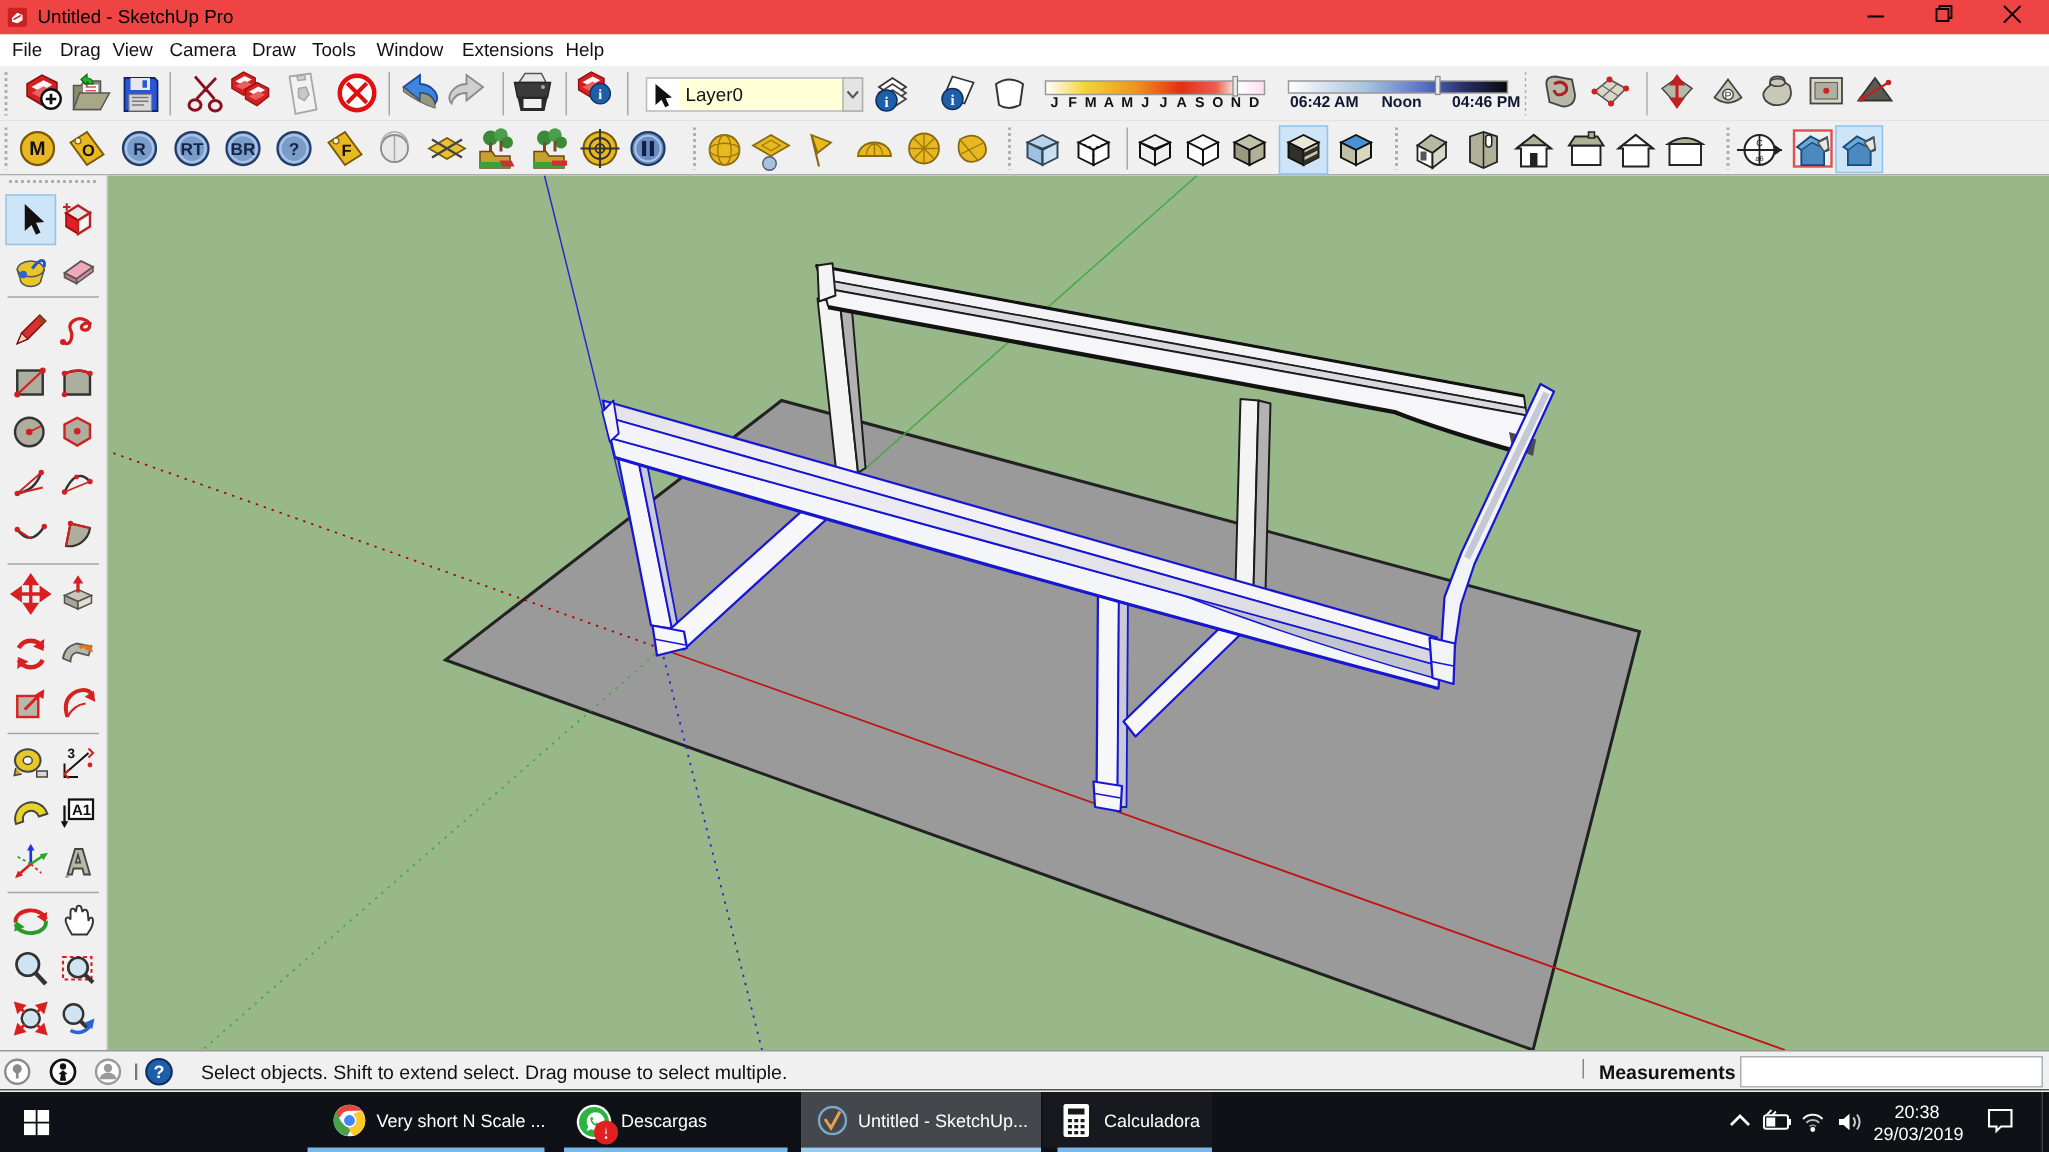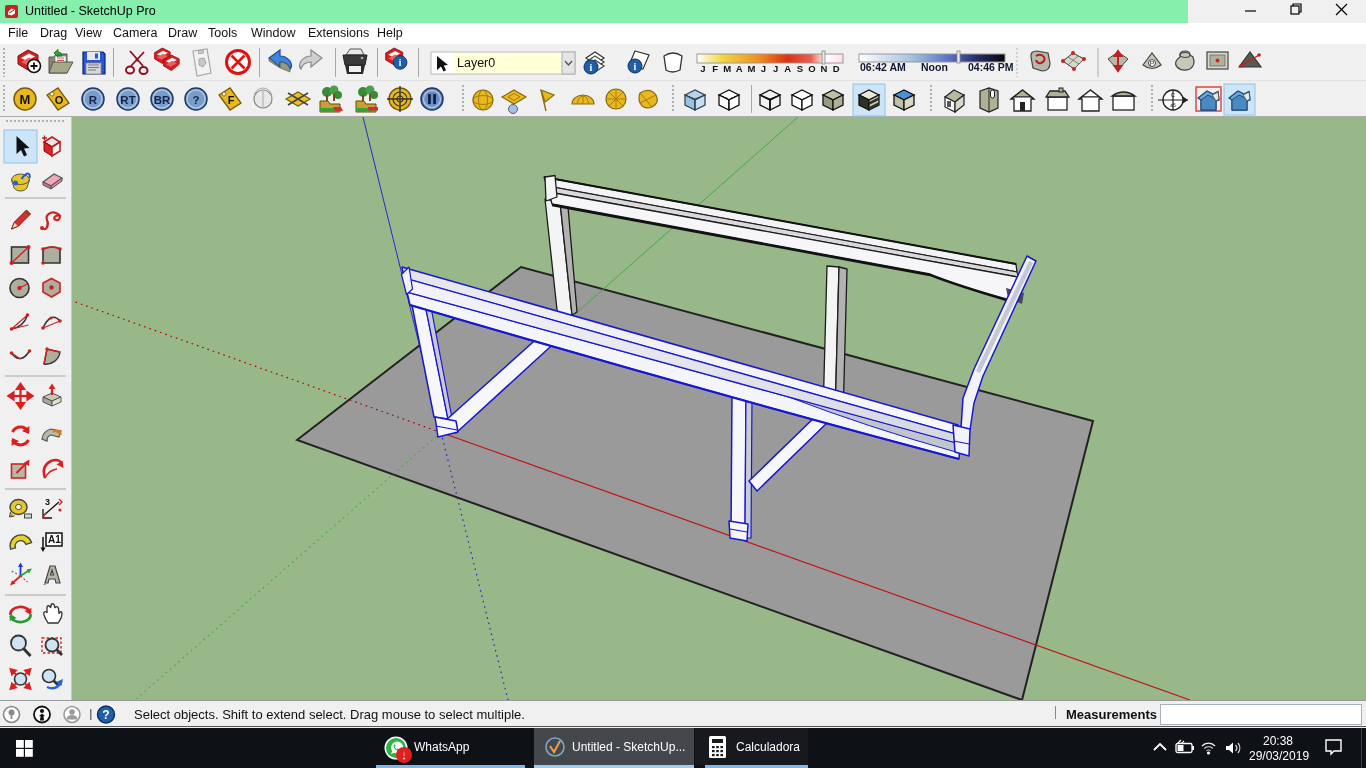--- a/index.html
+++ b/index.html
@@ -1,19 +1,19 @@
 <!DOCTYPE html>
 <html><head>
 <meta charset="utf-8">
 <style>
   * { margin:0; padding:0; box-sizing:border-box; }
   html,body { width:1366px; height:768px; overflow:hidden; font-family:"Liberation Sans", sans-serif; }
   #app { position:relative; width:1366px; height:768px; background:#f0f0f0; }
   .abs { position:absolute; }
-  #titlebar { left:0; top:0; width:1188px; height:23px; background:#86efac; }
+  #titlebar { left:0; top:0; width:1366px; height:23px; background:#ef4444; }
   #title-text { left:25px; top:4px; font-size:12.5px; color:#000; }
   #menubar { left:0; top:23px; width:1366px; height:21px; background:#ffffff; font-size:12.5px; color:#111;padding-left:28px; }
   .menu-item { position:absolute; top:3px; }
   #row1 { left:0; top:44px; width:1366px; height:37px; background:#f0f0f0; border-bottom:1px solid #e3e3e3; }
   #row2 { left:0; top:81px; width:1366px; height:36px; background:#f0f0f0; border-bottom:1px solid #adadad; }
   .vsep { position:absolute; width:1px; background:#a8a8a8; }
   .dotsep { position:absolute; width:2px; background-image:repeating-linear-gradient(to bottom,#b0b0b0 0 2px, transparent 2px 4px); }
   #leftbar { left:0; top:117px; width:72px; height:583px; background:#f0f0f0; border-right:1px solid #c8c8c8;}
   #canvas-wrap { left:72px; top:117px; width:1294px; height:583px; }
   #statusbar { left:0; top:700px; width:1366px; height:27px; background:#f0f0f0; border-top:1px solid #9a9a9a; border-bottom:1px solid #555;}
@@ -722,31 +722,43 @@
 
   <div class="abs" id="taskbar">
     <svg class="abs" style="left:16px;top:12px" width="17" height="17" viewBox="0 0 17 17">
       <rect x="0" y="0" width="7.8" height="7.8" fill="#fff"></rect>
         <rect x="9" y="0" width="7.8" height="7.8" fill="#fff"></rect>
       <rect x="0" y="9" width="7.8" height="7.8" fill="#fff"></rect>
         <rect x="9" y="9" width="7.8" height="7.8" fill="#fff"></rect>
     </svg>
 
 
+    <div class="tb-item" style="left:205px;width:158px">
+      <svg class="abs" style="left:17px;top:8px" width="22" height="22" viewBox="0 0 22 22">
+        <circle cx="11" cy="11" r="10.5" fill="#fff"></circle>
+        <path d="M11 11 m-10.5 0 a10.5 10.5 0 0 1 18.7 -6.5 l-8.2 0 a6.8 6.8 0 0 0 -6.3 4.2 Z" fill="#e8453c"></path>
+        <path d="M2 5 a10.5 10.5 0 0 0 7.5 16.3 l4.2 -7.2 a6.8 6.8 0 0 1 -8.5 -2.6 Z" fill="#4aa14d"></path>
+        <path d="M19.2 4.5 a10.5 10.5 0 0 1 -5.7 16.8 l-4.2 -7.2 a6.8 6.8 0 0 0 4.5 -7.6 Z" fill="#fcc92c"></path>
+        <circle cx="11" cy="11" r="4.6" fill="#fff"></circle>
+        <circle cx="11" cy="11" r="3.6" fill="#4285f4"></circle>
+      </svg>
+      <div class="tb-label" style="left:46px">Very short N Scale ...</div>
+      <div class="tb-underline" style="left:0;width:158px"></div>
+    </div>
 
     <div class="tb-item" style="left:376px;width:149px">
       <svg class="abs" style="left:7px;top:8px" width="30" height="28" viewBox="0 0 30 28">
         <circle cx="13" cy="12" r="11.5" fill="#fff"></circle>
         <circle cx="13" cy="12" r="10" fill="#2ab540"></circle>
         <path d="M8 18 l1.2 -3 a6 6 0 1 1 2 1.8 Z" fill="#fff"></path>
         <path d="M10.5 9.5 c0 3 2.5 5 5 5.5 l1 -1.6 -1.8 -1 -0.8 0.8 c-1 -0.5 -1.8 -1.4 -2.2 -2.4 l0.9 -0.7 -0.9 -1.8 Z" fill="#2ab540"></path>
         <circle cx="21" cy="19" r="8" fill="#e02020"></circle>
         <path d="M21 14.5 l0.5 5.5 h-1 Z M21 21.5 a0.9 0.9 0 1 0 0 1.8 a0.9 0.9 0 0 0 0 -1.8" fill="#fff"></path>
       </svg>
-      <div class="tb-label" style="left:38px">WhatsApp</div>
+      <div class="tb-label" style="left:38px">Descargas</div>
       <div class="tb-underline" style="left:0;width:149px"></div>
     </div>
 
     <div class="tb-item" style="left:534px;width:160px;background:#44474c">
       <svg class="abs" style="left:11px;top:9px" width="20" height="20" viewBox="0 0 20 20">
         <circle cx="10" cy="10" r="9" fill="none" stroke="#7da7c8" stroke-width="1.6"></circle>
         <path d="M5 9 l4 6 6 -11" fill="none" stroke="#e8a050" stroke-width="2"></path>
       </svg>
       <div class="tb-label" style="left:38px">Untitled - SketchUp...</div>
       <div class="tb-underline" style="left:0;width:160px;background:#9ccdf0"></div>

